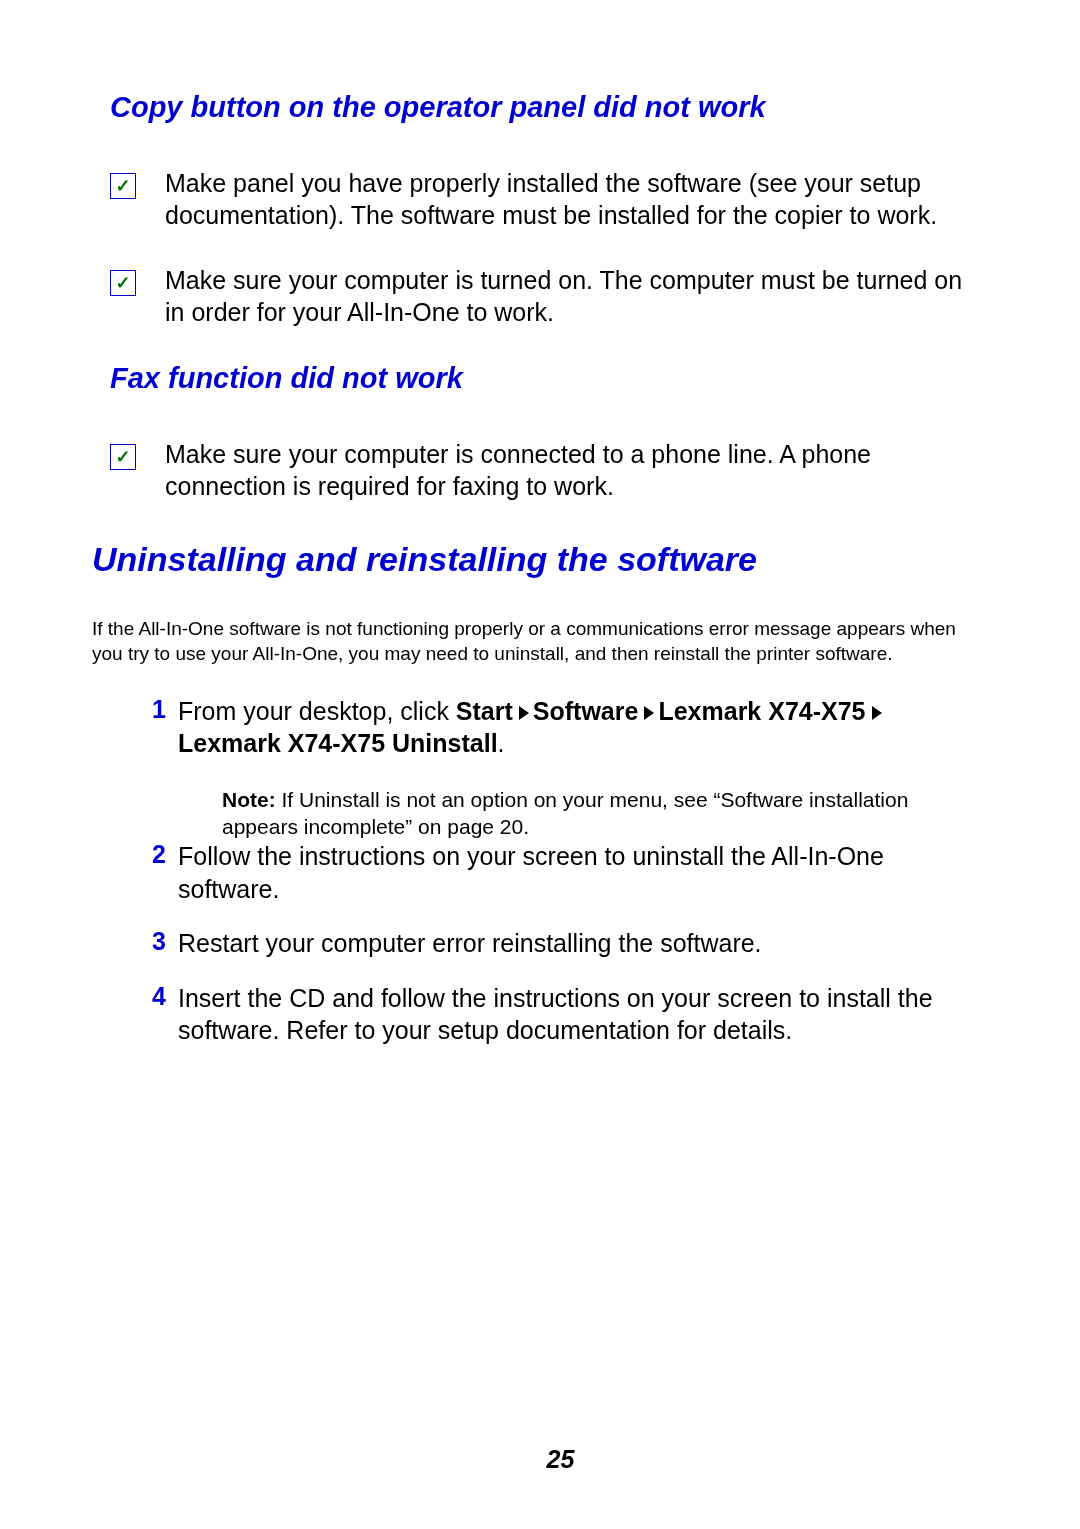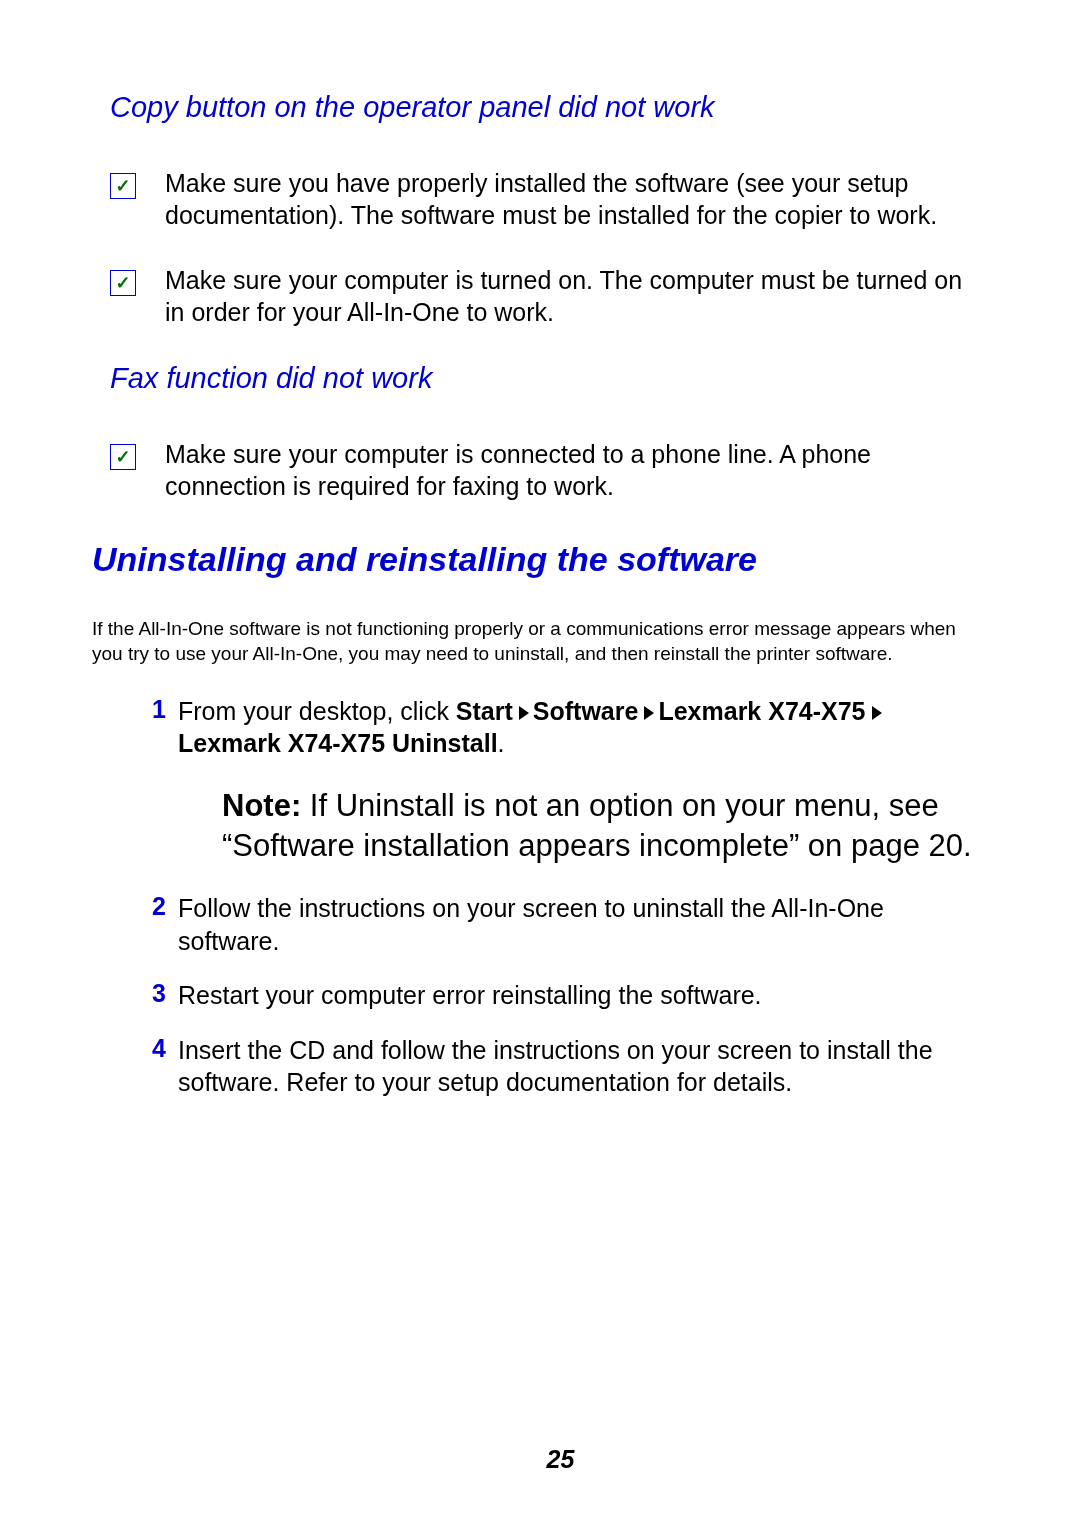--- a/index.html
+++ b/index.html
@@ -7,21 +7,21 @@
     width: 1080px;
     height: 1529px;
     background: #ffffff;
     font-family: Arial, Helvetica, sans-serif;
     color: #000000;
     position: relative;
     padding: 90px 95px 0 110px;
   }
   .section-heading {
     color: #0000d0;
-    font-weight: normal;
+    font-weight: bold;
     font-style: italic;
     font-size: 29px;
     margin-bottom: 42px;
     line-height: 1.2;
   }
   .main-heading {
     color: #0000d0;
     font-weight: bold;
     font-style: italic;
     font-size: 34px;
@@ -83,24 +83,23 @@
     text-align: right;
     margin-right: 12px;
   }
   .ol-body {
     font-size: 25px;
     line-height: 1.3;
     flex: 1;
   }
   .bold { font-weight: bold; }
   .note-block {
-    font-size: 31px;
+    font-size: 21px;
     line-height: 1.3;
     margin-left: 112px;
-    margin-bottom: 26px;
     margin-top: 26px;
   }
   .arrow {
     display: inline-block;
     width: 0; height: 0;
     border-top: 7px solid transparent;
     border-bottom: 7px solid transparent;
     border-left: 10px solid #000;
     margin: 0 4px 0 6px;
     vertical-align: middle;
@@ -121,21 +120,21 @@
 <body>
 
 <h2 class="section-heading">Copy button on the operator panel did not work</h2>
 
 <div class="check-item">
   <div class="check-icon-wrap">
     <div class="check-box">
         <span class="check-mark">✓</span>
       </div>
   </div>
-  <div class="check-text">Make sure you have properly installed the software (see your setup documentation). The software must be installed for the copier to work.</div>
+  <div class="check-text">Make panel you have properly installed the software (see your setup documentation). The software must be installed for the copier to work.</div>
 </div>
 
 <div class="check-item">
   <div class="check-icon-wrap">
     <div class="check-box">
         <span class="check-mark">✓</span>
       </div>
   </div>
   <div class="check-text">Make sure your computer is turned on. The computer must be turned on in order for your All-In-One to work.</div>
 </div>

